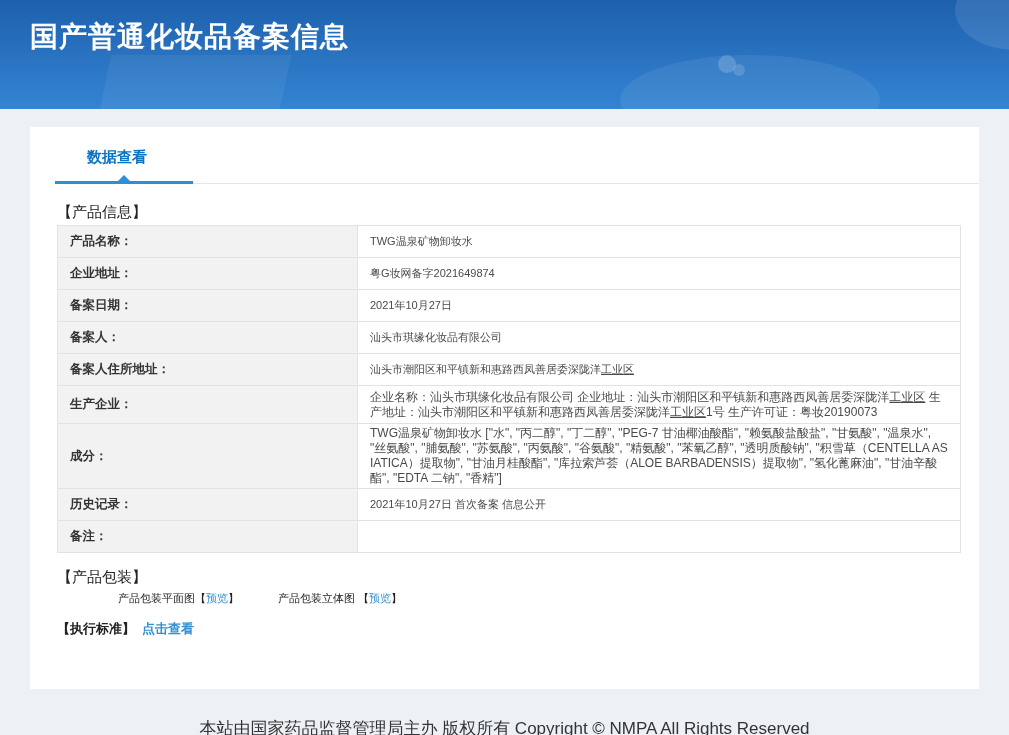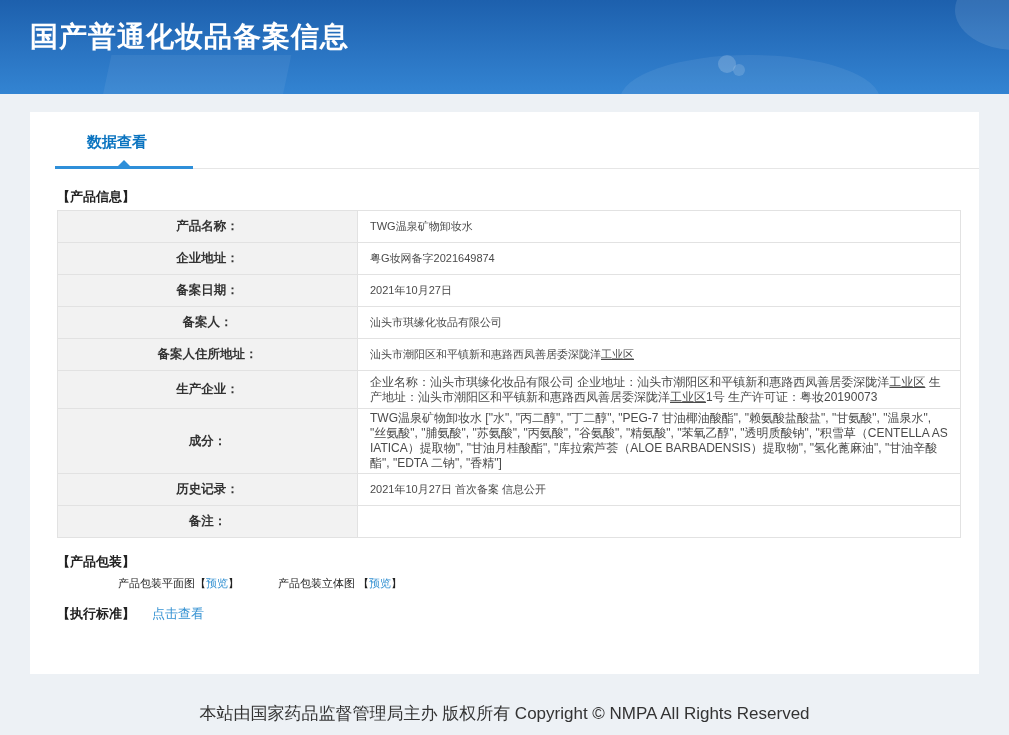--- a/index.html
+++ b/index.html
@@ -4,21 +4,21 @@
 <style>
   * { margin:0; padding:0; box-sizing:border-box; }
   html,body { width:1009px; height:735px; overflow:hidden; }
   body {
     background:#edf1f5;
     font-family:"Liberation Sans","DejaVu Sans",sans-serif;
     color:#333;
   }
   
   .banner {
-    position:relative; height:94px; overflow:hidden;
+    position:relative; height:109px; overflow:hidden;
     background:linear-gradient(180deg,#1d60ad 0%,#2a74c2 55%,#3384d2 100%);
   }
   .banner .blob1 {
     position:absolute; left:620px; top:55px; width:260px; height:90px;
     background:rgba(255,255,255,.07); border-radius:50%;
   }
   .banner .blob2 {
     position:absolute; left:955px; top:-30px; width:120px; height:80px;
     background:rgba(255,255,255,.10); border-radius:50%;
   }
@@ -50,45 +50,45 @@
   }
   .tab-bar { position:absolute; top:54px; left:25px; width:138px; height:3px; background:#2e8fd9; }
   .tab-tri {
     position:absolute; top:48px; left:88px; width:0; height:0;
     border-left:6px solid transparent; border-right:6px solid transparent;
     border-bottom:6px solid #2e8fd9;
   }
   .tab-rest-line { position:absolute; top:56px; left:163px; right:0; height:1px; background:#e6e6e6; }
 
   .sec-title {
-    margin:20px 0 0 27px; font-size:13px; font-weight:bold; color:#222; line-height:16px;
+    margin:20px 0 0 27px; font-size:15px; font-weight:normal; color:#222; line-height:16px;
   }
   
   table.info {
     margin:5px 18px 0 27px; width:904px; table-layout:fixed;
     border-collapse:collapse; border:1px solid #9fb6de;
   }
   table.info td { border:1px solid #e2e2e2; vertical-align:middle; }
   table.info td.lab {
     width:300px; background:#f2f2f2; font-weight:bold; font-size:12.5px;
-    color:#333; padding:0 12px;text-align:center;
+    color:#333; padding:0 12px;
   }
   table.info td.val { font-size:11px; color:#4a4a4a; padding:2px 12px; }
   table.info td.val.small { font-size:12px; line-height:15px; word-break:break-all; }
   tr.r32 { height:32px; } tr.r38 { height:38px; } tr.r62 { height:62px; }
   .u { text-decoration:underline; }
 
   
   .preview-row { position:relative; margin-top:6px; height:17px; font-size:11px; color:#222; }
   .pv-flat   { position:absolute; left:88px;  white-space:nowrap; }
   .pv-stereo { position:absolute; left:248px; white-space:nowrap; }
   a.lnk { color:#3592d2; text-decoration:none; cursor:pointer; }
   .standard-row { margin:12px 0 0 27px; font-size:13px; }
   .standard-row .sec-inline { font-weight:bold; color:#222; }
-  .standard-row a.lnk { margin-left:17px; }
+  .standard-row a.lnk { margin-left:7px;font-weight:bold; }
 
   
   .footer { margin-top:28px; text-align:center; font-size:17px; color:#333; }
 </style>
 </head>
 <body>
 
 <div class="banner">
   <div class="blob1"></div>
   <div class="blob2"></div>

